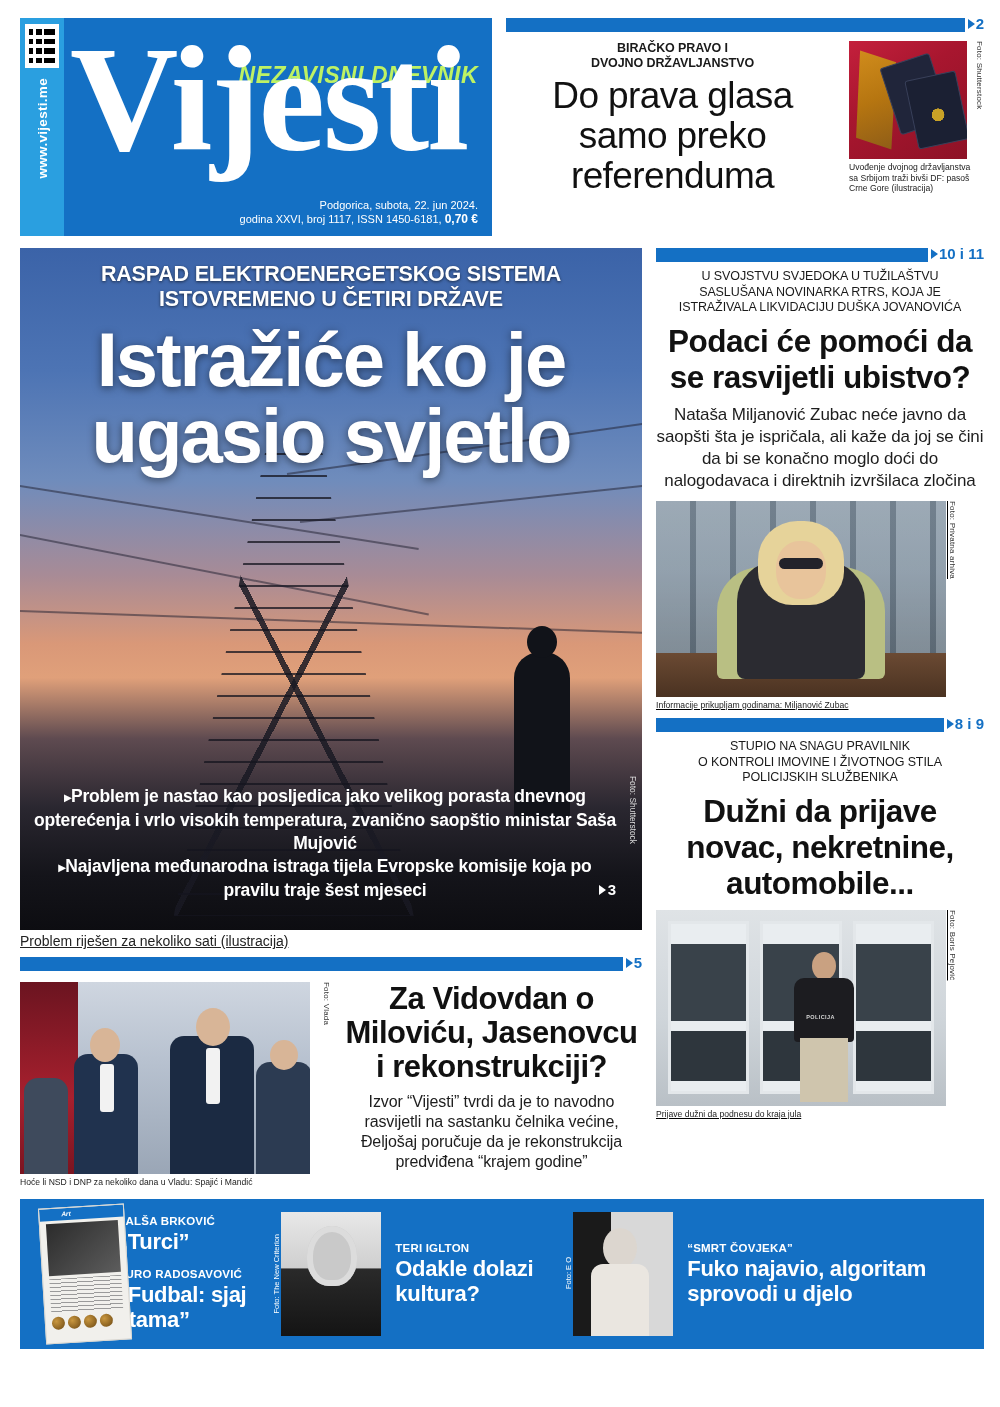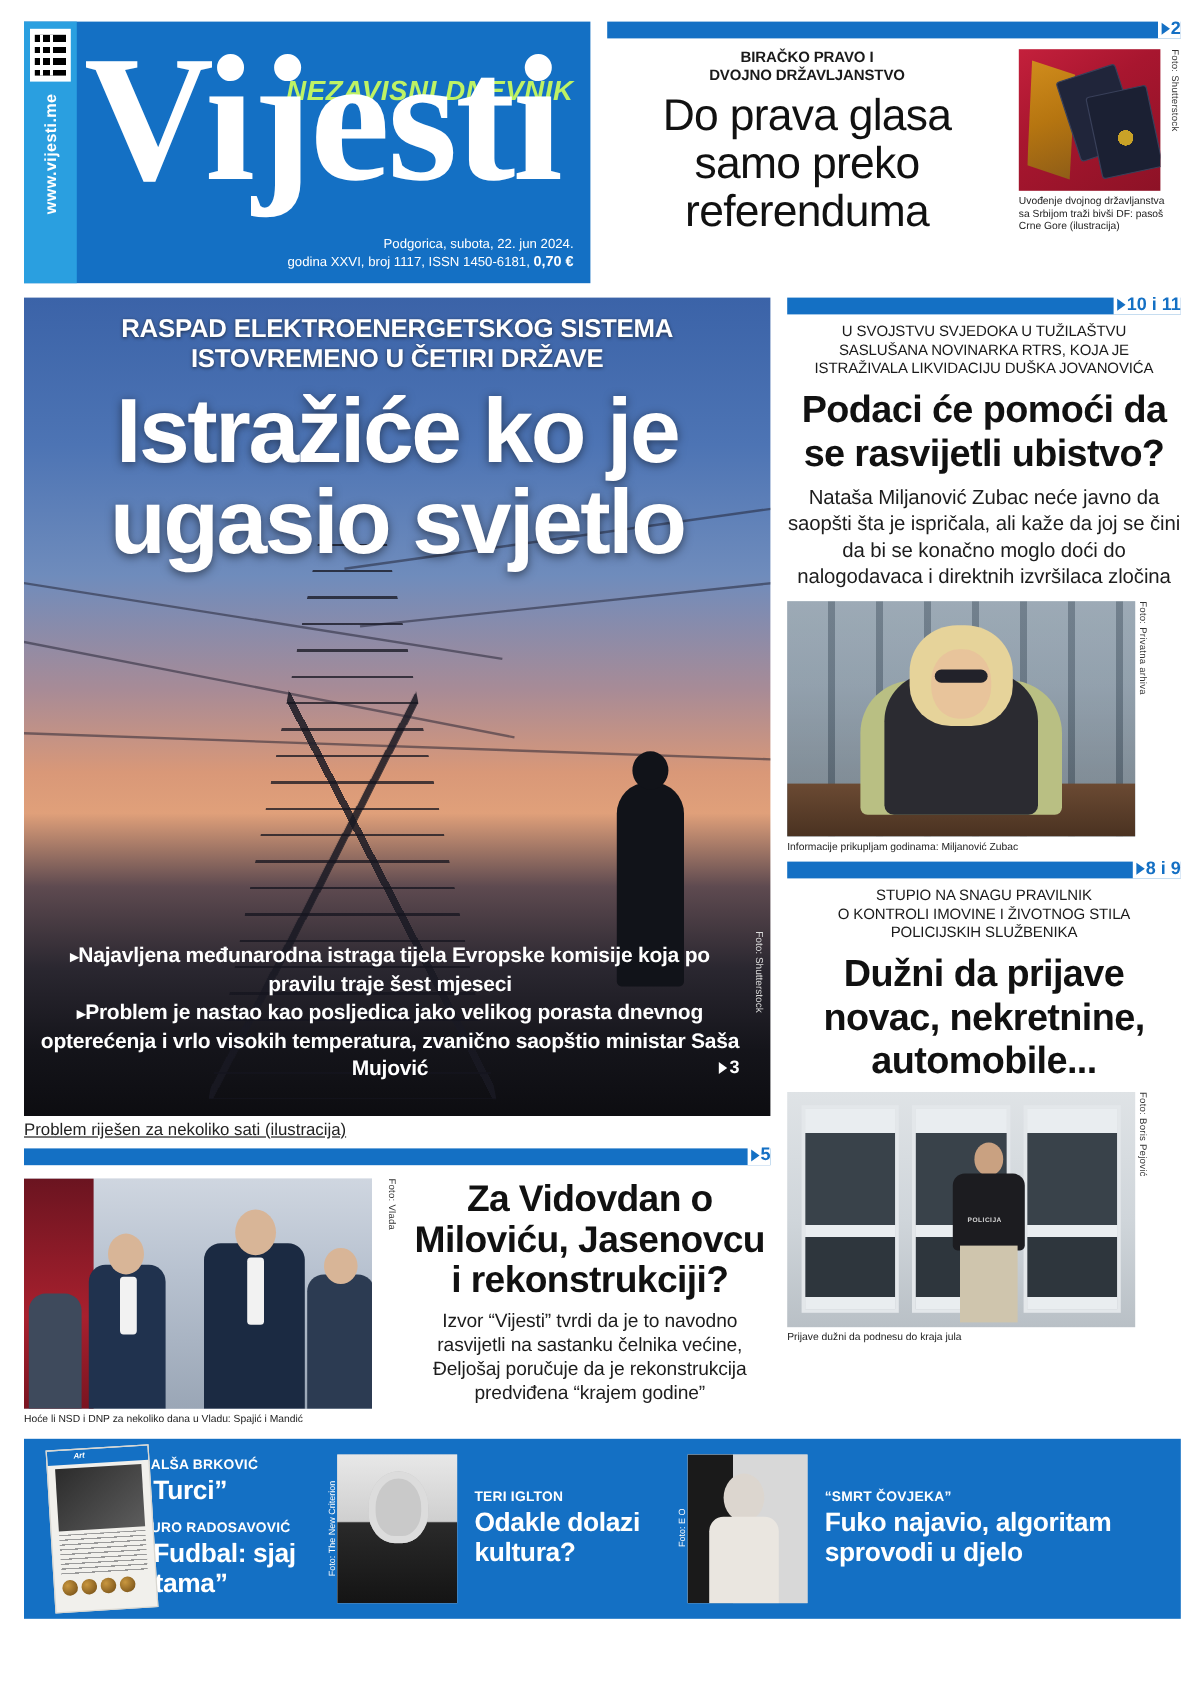--- a/index.html
+++ b/index.html
@@ -208,21 +208,21 @@
     color: #1a1a1a; margin-top: 7px; letter-spacing: -.1px;
   }
   .hl-right {
     font-size: 31.5px; line-height: 36px; font-weight: bold; text-align: center;
     color: #111; margin-top: 7px; letter-spacing: -.5px;
   }
   .dek-right {
     font-size: 17px; line-height: 22px; text-align: center; color: #1d1d1d;
     margin-top: 9px; letter-spacing: -.1px;
   }
-  .r-photo-wrap { display: flex; margin-top: 9px; }
+  .r-photo-wrap { display: flex; margin-top: 9px; text-decoration: underline; }
   .ph-woman {
     width: 290px; height: 196px; position: relative; overflow: hidden;
     background: linear-gradient(to bottom, #8a9aa8 0%, #7e8f9e 35%, #5d6a74 100%);
   }
   .ph-woman .bgwin {
     position:absolute; inset:0;
     background: repeating-linear-gradient(to right, rgba(255,255,255,.16) 0 34px, rgba(60,70,80,.3) 34px 40px);
   }
   .ph-woman .table { position:absolute; left:0; right:0; bottom:0; height:44px;
     background: linear-gradient(to bottom,#6b4a33,#4a3221); }
@@ -369,22 +369,22 @@
             <div class="lead-kicker">
               <div>RASPAD ELEKTROENERGETSKOG SISTEMA</div>
               <div>ISTOVREMENO U ČETIRI DRŽAVE</div>
             </div>
             <div class="lead-hl">
               <div>Istražiće ko je</div>
               <div>ugasio svjetlo</div>
             </div>
           </div>
           <div class="lead-bullets">
+            <div><span class="bullet-mark">▸</span><span>Problem je nastao kao posljedica jako velikog porasta dnevnog opterećenja i vrlo visokih temperatura, zvanično saopštio ministar Saša Mujović</span></div>
             <div><span class="bullet-mark">▸</span><span>Najavljena međunarodna istraga tijela Evropske komisije koja po pravilu traje šest mjeseci</span></div>
-            <div><span class="bullet-mark">▸</span><span>Problem je nastao kao posljedica jako velikog porasta dnevnog opterećenja i vrlo visokih temperatura, zvanično saopštio ministar Saša Mujović</span></div>
             <div class="lead-pg">
                 <span class="tri tri-wh"></span>
                 <span>3</span>
               </div>
           </div>
           <div class="lead-credit">Foto: Shutterstock</div>
         </div>
         <div class="lead-cap">Problem riješen za nekoliko sati (ilustracija)</div>
       </div>
 

